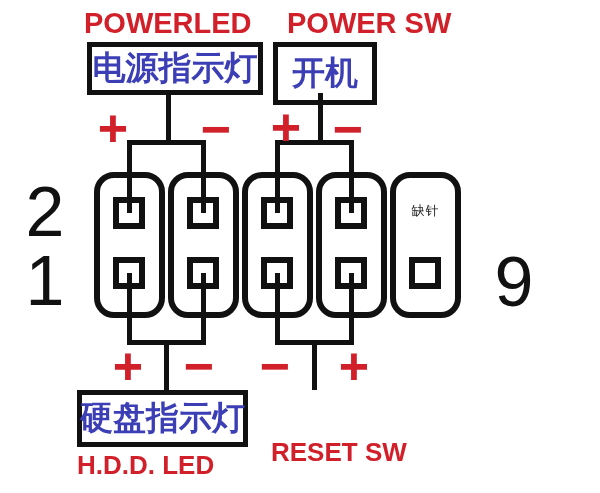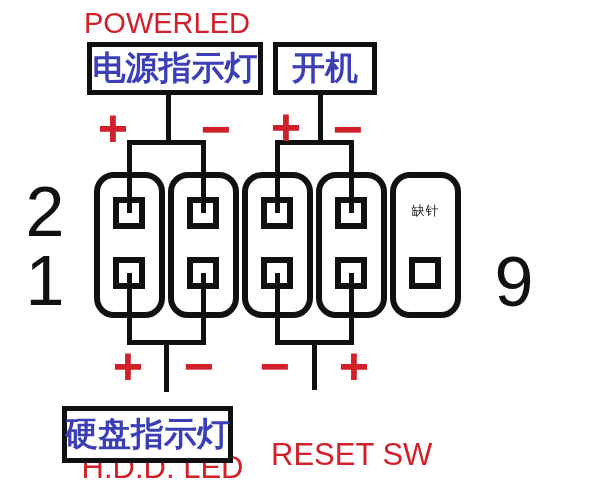--- a/index.html
+++ b/index.html
@@ -1,40 +1,41 @@
 <!DOCTYPE html>
 <html><head>
 <meta charset="utf-8">
 <style>
   html,body{margin:0;padding:0;background:#ffffff;}
   body{width:600px;height:493px;overflow:hidden;font-family:"Liberation Sans",sans-serif;}
   #diagram{position:relative;width:600px;height:493px;background:#ffffff;}
-  .caption{position:absolute;color:#d2202a;font-weight:normal;font-size:29px;line-height:1;letter-spacing:0;white-space:nowrap;}
-  .caption.bottom{font-size:31px;text-align:center;}
+  .caption{position:absolute;color:#d2202a;font-weight:bold;font-size:29px;line-height:1;letter-spacing:0;white-space:nowrap;}
+  .caption.bottom{font-size:26px;}
   .label-box{position:absolute;box-sizing:border-box;border:5px solid #111111;background:#ffffff;display:flex;align-items:center;justify-content:center;z-index:3;}
   .label-box span{color:#3b3eb4;font-weight:bold;white-space:nowrap;}
   .cn-big{font-size:33px;}
   .capsule{position:absolute;box-sizing:border-box;width:71px;height:146px;top:172px;border:6px solid #111111;border-radius:20px;background:#ffffff;z-index:1;}
   .pin-square{position:absolute;box-sizing:border-box;width:32px;height:32px;border:6px solid #111111;background:#ffffff;z-index:2;}
   .wire{position:absolute;background:#111111;z-index:4;}
   .sign{position:absolute;width:56px;text-align:center;color:#d2202a;font-weight:bold;font-size:52px;line-height:52px;z-index:5;}
   .pin-num{position:absolute;color:#111111;font-size:70px;line-height:70px;font-weight:400;text-align:center;z-index:5;}
   .missing{position:absolute;left:390px;top:202px;width:71px;text-align:center;font-size:13px;color:#222222;z-index:2;letter-spacing:1px;}
 </style>
 </head>
 <body>
 
 <div id="diagram">
 
   <div class="caption" style="left:84px;top:9px;">POWERLED</div>
+  <div class="caption" style="left:287px;top:9px;">POWER SW</div>
 
   <div class="label-box" style="left:87px;top:42px;width:176px;height:53px;">
     <span class="cn-big">电源指示灯</span>
   </div>
-  <div class="label-box" style="left:273px;top:42px;width:104px;height:53px;text-align:right;">
+  <div class="label-box" style="left:273px;top:42px;width:104px;height:63px;text-align:right;">
     <span class="cn-big">开机</span>
   </div>
 
   <div class="capsule" style="left:94px;"></div>
   <div class="capsule" style="left:168px;"></div>
   <div class="capsule" style="left:242px;"></div>
   <div class="capsule" style="left:316px;"></div>
   <div class="capsule" style="left:390px;"></div>
 
   <div class="pin-square" style="left:113px;top:197px;"></div>
@@ -77,20 +78,20 @@
 
   <div class="sign" style="left:100px;top:340px;">+</div>
   <div class="sign" style="left:171px;top:340px;">−</div>
   <div class="sign" style="left:247px;top:340px;">−</div>
   <div class="sign" style="left:326px;top:340px;">+</div>
 
   <div class="pin-num" style="left:19px;top:177px;width:52px;">2</div>
   <div class="pin-num" style="left:19px;top:246px;width:52px;">1</div>
   <div class="pin-num" style="left:478px;top:247px;width:72px;">9</div>
 
-  <div class="label-box" style="left:62px;top:390px;width:171px;height:57px;margin-top:16px;">
+  <div class="label-box" style="left:77px;top:390px;width:171px;height:57px;">
     <span class="cn-big">硬盘指示灯</span>
   </div>
 
   <div class="caption bottom" style="left:77px;top:452px;width:171px;">H.D.D. LED</div>
   <div class="caption bottom" style="left:271px;top:439px;width:158px;">RESET SW</div>
 
 </div>
 
 </body></html>

